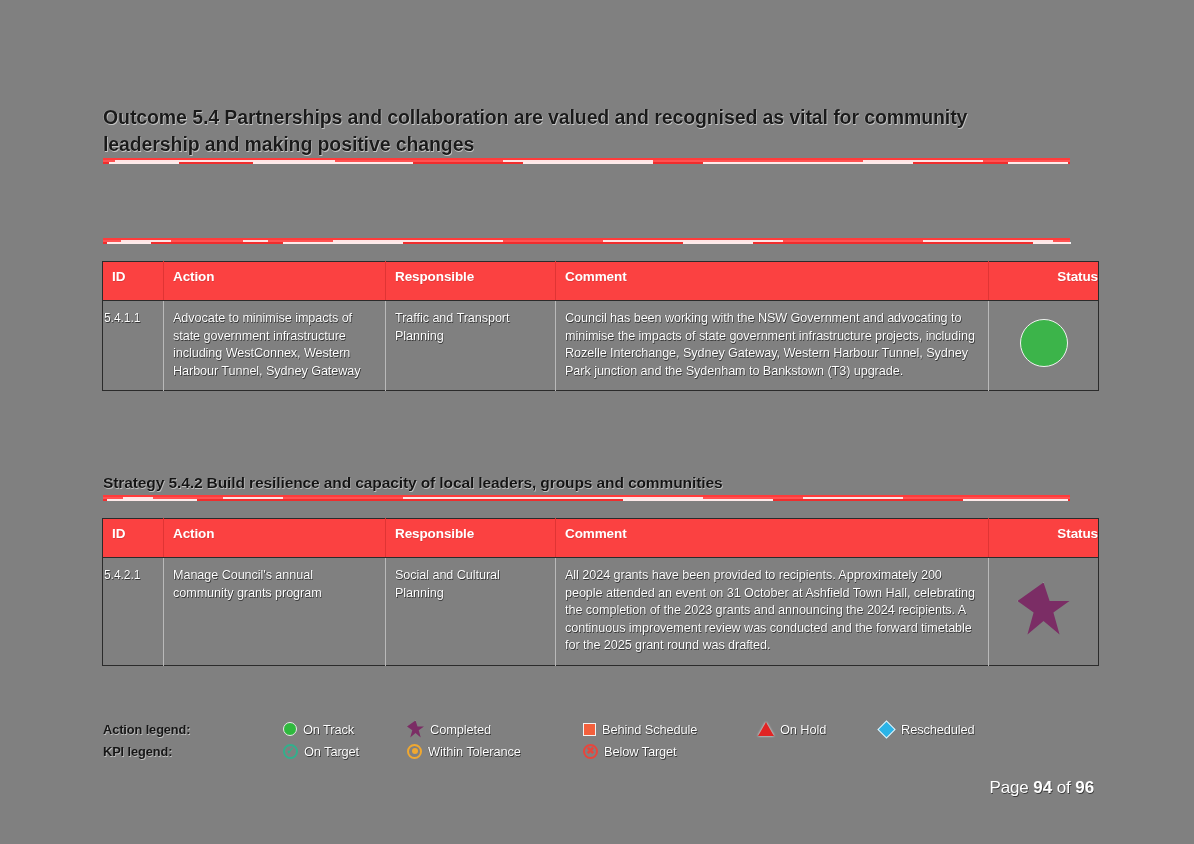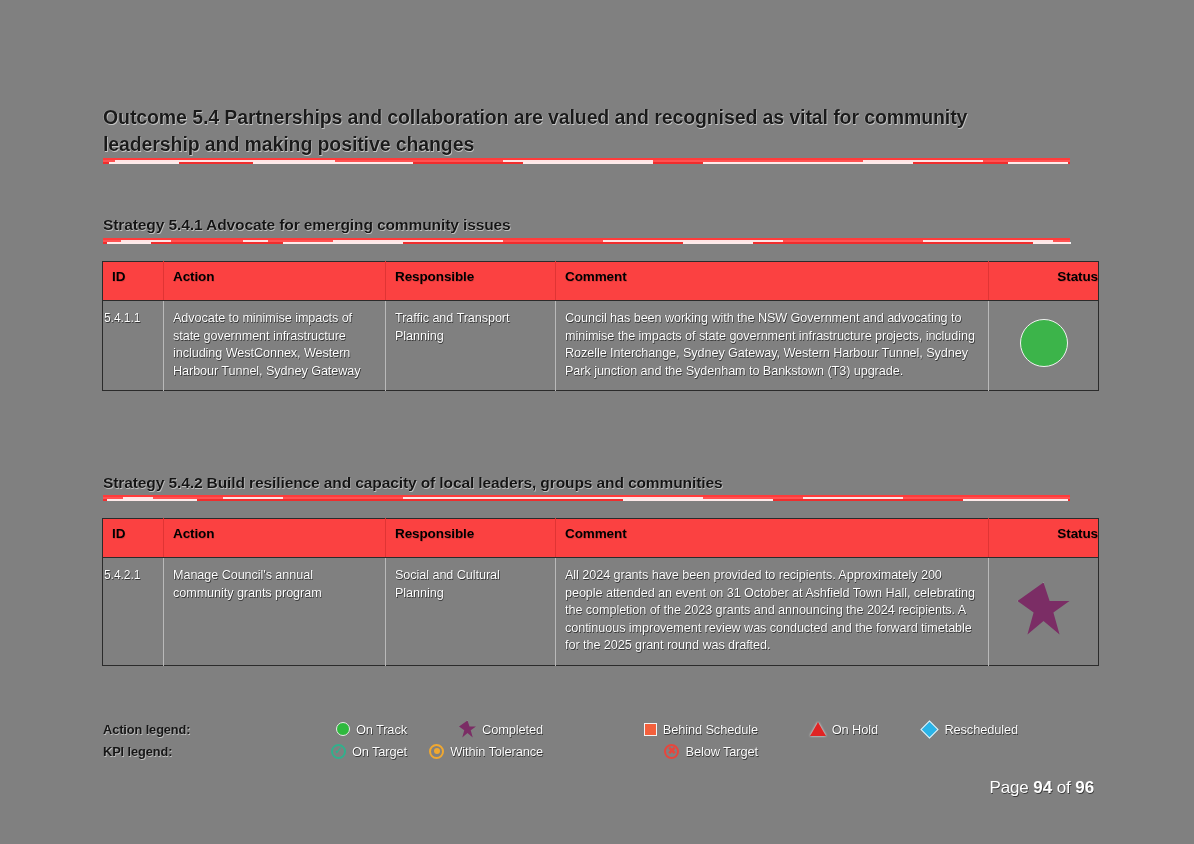--- a/index.html
+++ b/index.html
@@ -78,21 +78,21 @@
     table-layout: fixed;
     border: 1px solid #2b2b2b;
   }
   .tbl th, .tbl td {
     vertical-align: top;
     text-align: left;
     padding: 0;
   }
   .tbl thead th {
     background: #fb4141;
-    color: #000000;
+    color: #ffffff;
     font-size: 13.5px;
     font-weight: bold;
     height: 31px;
     padding: 7px 0 0 9px;
     border-right: 1px solid #e03434;
     border-bottom: 1px solid #2b2b2b;
     letter-spacing: -0.1px;
     text-shadow: 0.6px 0.6px 0 rgba(0,0,0,0.12);
   }
   .tbl thead th.last { border-right: none; }
@@ -163,21 +163,20 @@
     font-weight: bold;
     color: #151515;
     text-shadow: 0.7px 0.7px 0 rgba(255,255,255,0.5);
     flex: 0 0 180px;
   }
   .legend-item {
     display: flex;
     align-items: center;
     gap: 6px;
     white-space: nowrap;
-    justify-content: flex-end;
   }
   .legend-item .lbl {
     color: #ffffff;
     text-shadow: 0.7px 0.7px 0 rgba(40,40,40,0.85), -0.4px -0.4px 0 rgba(40,40,40,0.5);
   }
   .li-ontrack   { flex: 0 0 124px; }
   .li-completed { flex: 0 0 136px; }
   .li-behind    { flex: 0 0 175px; margin-left: 40px; }
   .li-hold      { flex: 0 0 120px; }
   .li-resched   { flex: 0 0 140px; }
@@ -253,21 +252,20 @@
     <div class="gloss" style="left:12px;  width:220px;"></div>
     <div class="gloss" style="left:400px; width:150px;"></div>
     <div class="gloss" style="left:760px; width:120px;"></div>
     <div class="gloss2" style="left:6px;   width:70px;"></div>
     <div class="gloss2" style="left:150px; width:160px;"></div>
     <div class="gloss2" style="left:420px; width:130px;"></div>
     <div class="gloss2" style="left:600px; width:210px;"></div>
     <div class="gloss2" style="left:905px; width:60px;"></div>
   </div>
 
-  <div class="strategy-heading" style="top:216px;">Strategy 5.4.1 Advocate for emerging community issues</div>
   <div class="rule" style="top:238px;">
     <div class="gloss" style="left:18px;  width:50px;"></div>
     <div class="gloss" style="left:140px; width:25px;"></div>
     <div class="gloss" style="left:230px; width:170px;"></div>
     <div class="gloss" style="left:500px; width:180px;"></div>
     <div class="gloss" style="left:820px; width:130px;"></div>
     <div class="gloss2" style="left:4px;   width:44px;"></div>
     <div class="gloss2" style="left:180px; width:120px;"></div>
     <div class="gloss2" style="left:580px; width:70px;"></div>
     <div class="gloss2" style="left:930px; width:38px;"></div>

